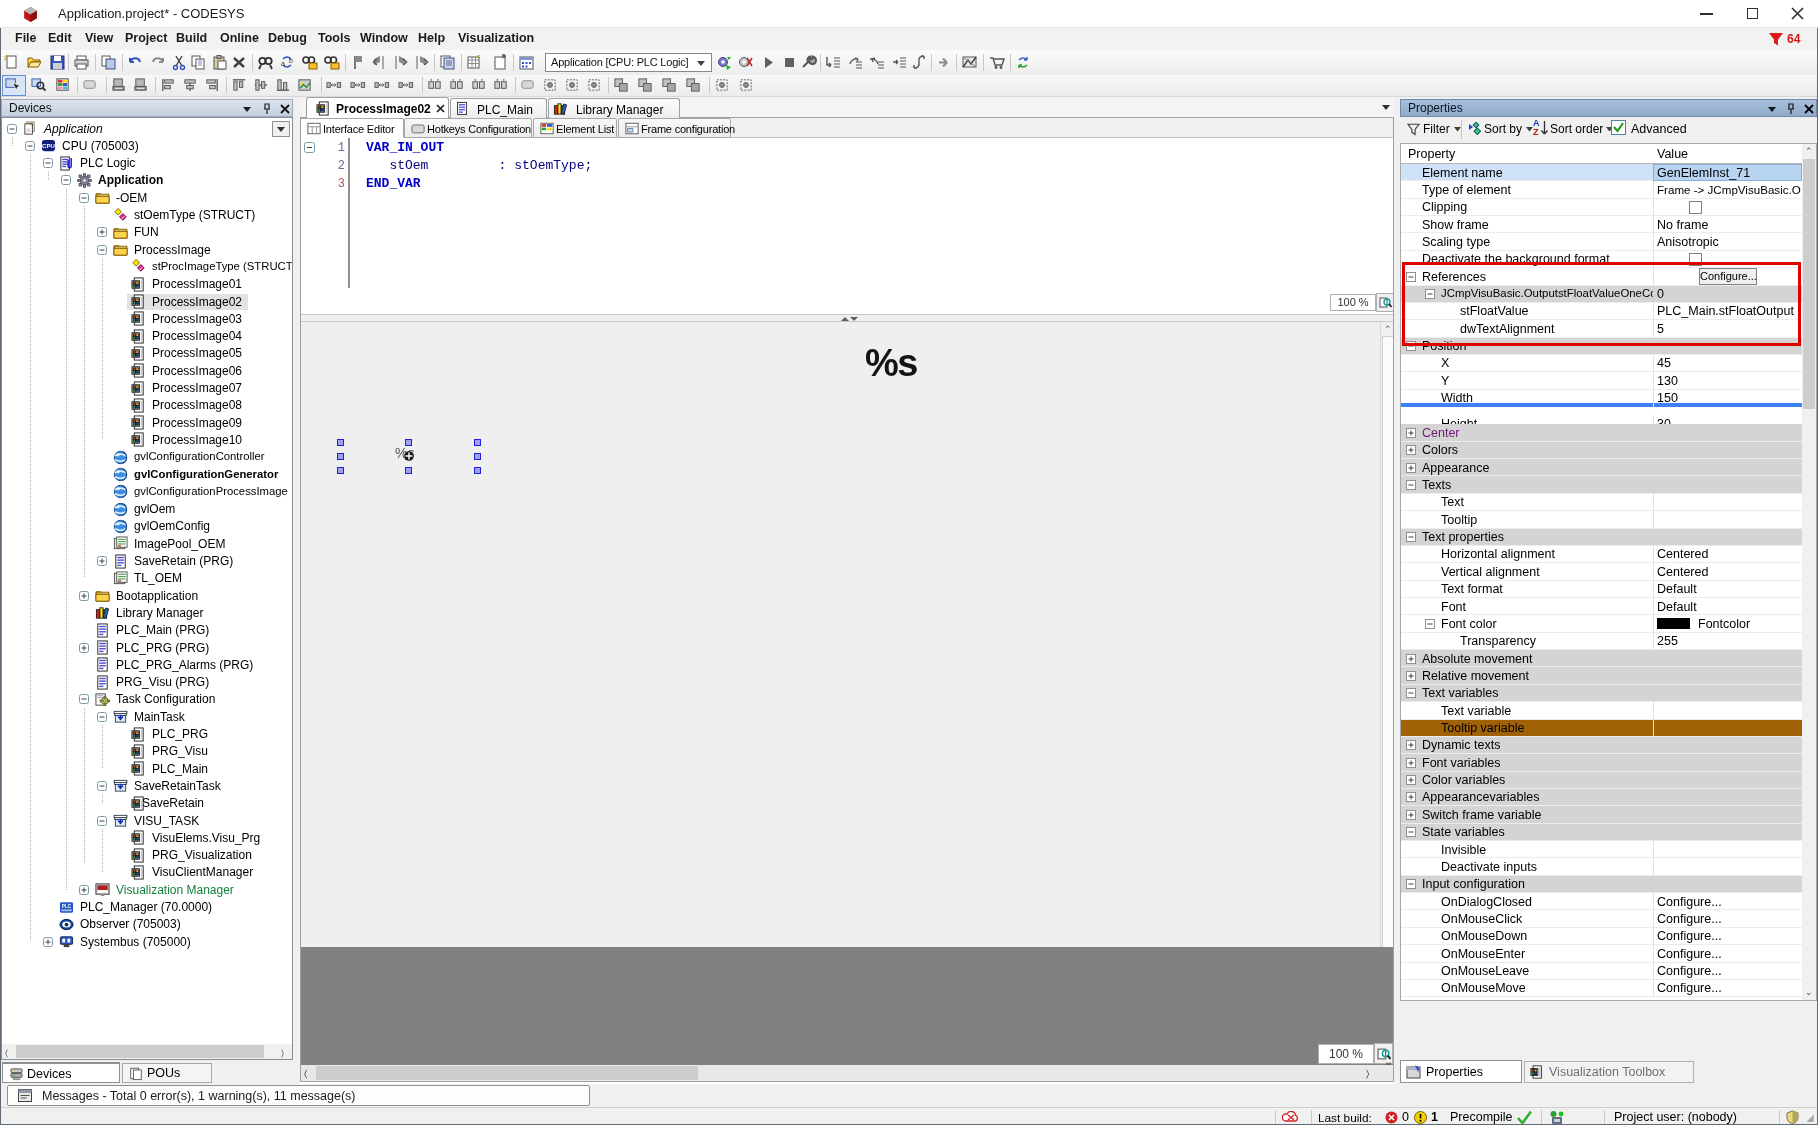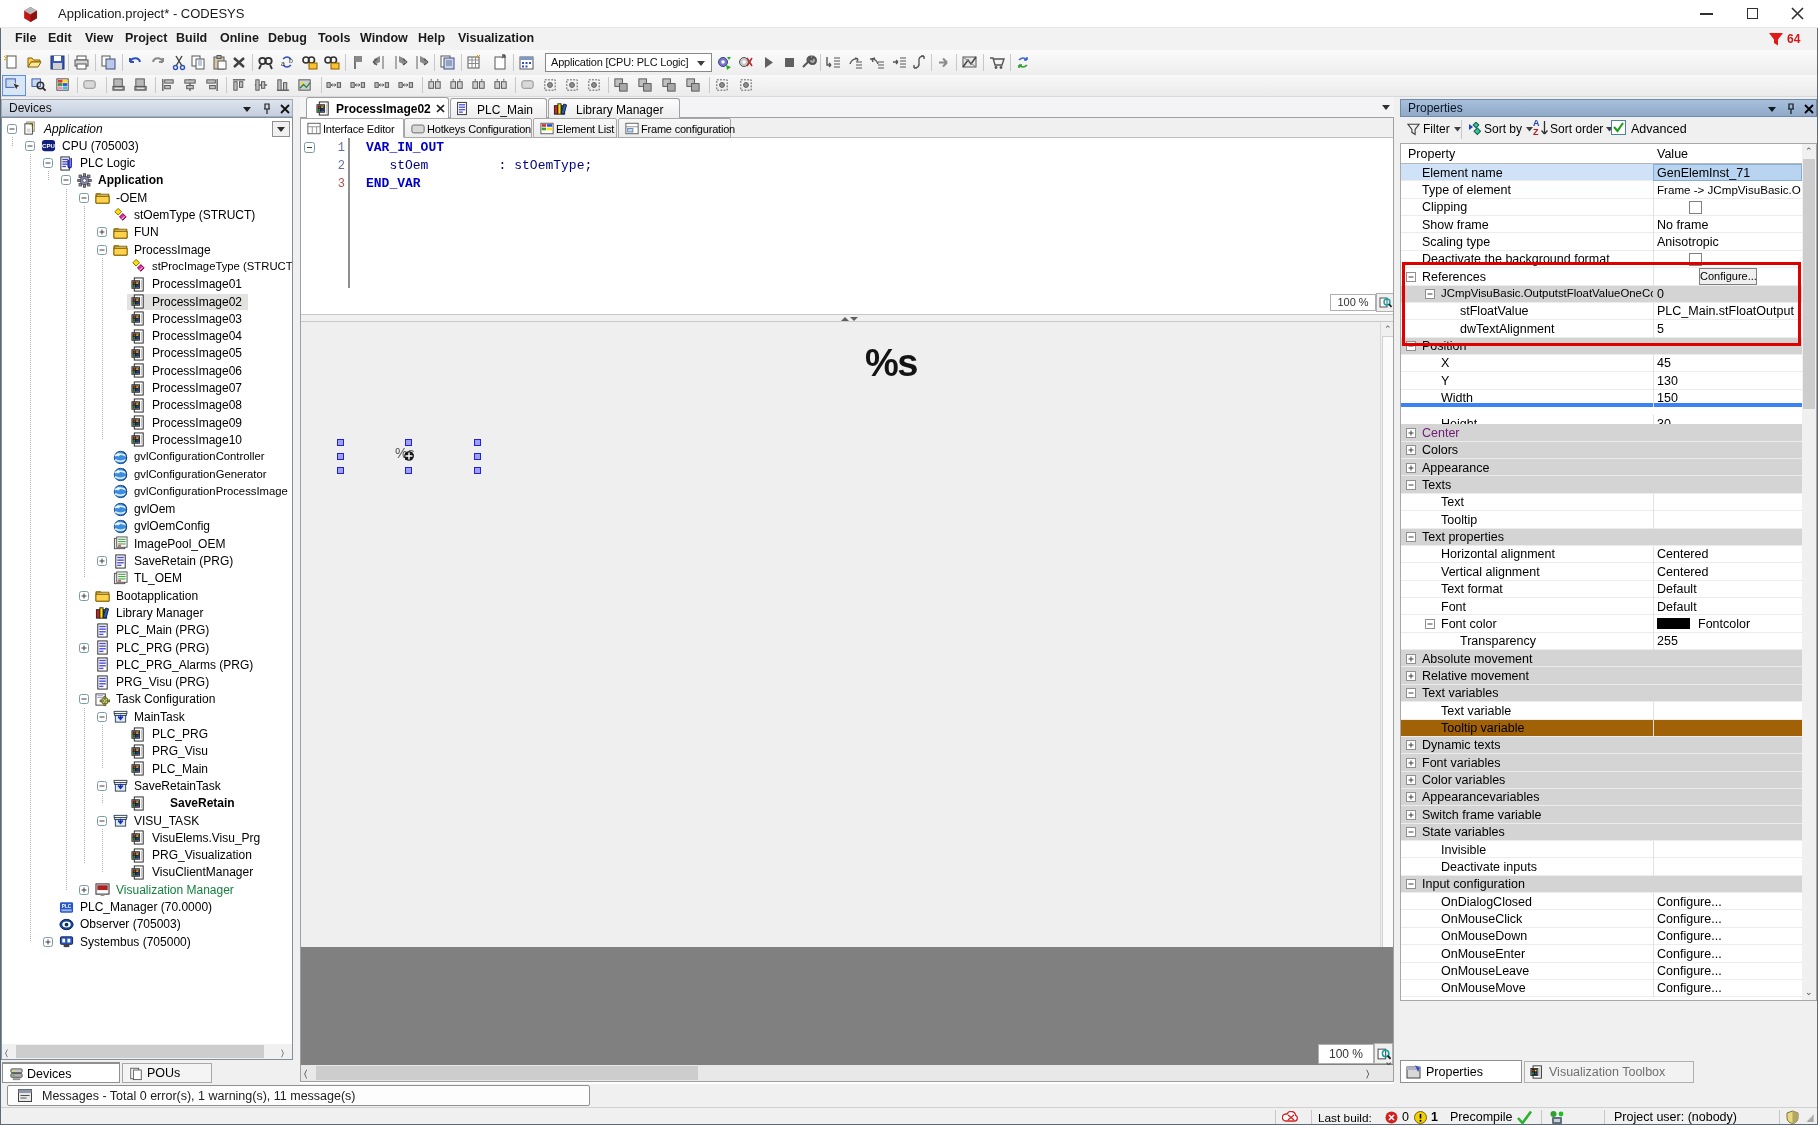--- a/index.html
+++ b/index.html
@@ -635,21 +635,21 @@
         <use href="#s-vis"></use>
       </svg>
 <div class="abs tx" style="left:150px;top:314.90000000000003px;font-size:12px;color:#000;font-weight:normal;font-style:normal">ProcessImage10</div>
 <svg class="abs" style="left:111px;top:331.7px" width="15" height="15">
         <use href="#s-gvl"></use>
       </svg>
 <div class="abs tx" style="left:132px;top:332.2px;font-size:11.3px;color:#000;font-weight:normal;font-style:normal">gvlConfigurationController</div>
 <svg class="abs" style="left:111px;top:349.0px" width="15" height="15">
         <use href="#s-gvl"></use>
       </svg>
-<div class="abs tx" style="left:132px;top:349.5px;font-size:11.3px;color:#000;font-weight:normal;font-style:normal">gvlConfigurationGenerator</div>
+<div class="abs tx" style="left:132px;top:349.5px;font-size:11.3px;color:#000;font-weight:bold;font-style:normal">gvlConfigurationGenerator</div>
 <svg class="abs" style="left:111px;top:366.3px" width="15" height="15">
         <use href="#s-gvl"></use>
       </svg>
 <div class="abs tx" style="left:132px;top:366.8px;font-size:11.3px;color:#000;font-weight:normal;font-style:normal">gvlConfigurationProcessImage</div>
 <svg class="abs" style="left:111px;top:383.6px" width="15" height="15">
         <use href="#s-gvl"></use>
       </svg>
 <div class="abs tx" style="left:132px;top:384.1px;font-size:12px;color:#000;font-weight:normal;font-style:normal">gvlOem</div>
 <svg class="abs" style="left:111px;top:400.90000000000003px" width="15" height="15">
         <use href="#s-gvl"></use>
@@ -735,21 +735,21 @@
         <rect x="0.5" y="0.5" width="9" height="9" rx="2" fill="#fff" stroke="#7a9aa8"></rect>
         <path d="M2.5 5 h5" stroke="#404040"></path>
       </svg>
 <svg class="abs" style="left:111px;top:660.4px" width="15" height="15">
         <use href="#s-task"></use>
       </svg>
 <div class="abs tx" style="left:132px;top:660.9px;font-size:12px;color:#000;font-weight:normal;font-style:normal">SaveRetainTask</div>
 <svg class="abs" style="left:129px;top:677.7px" width="15" height="15">
         <use href="#s-vis"></use>
       </svg>
-<div class="abs tx" style="left:168px;top:678.2px;font-size:12px;color:#000;font-weight:bold;font-style:normal">SaveRetain</div>
+<div class="abs tx" style="left:140px;top:678.2px;font-size:12px;color:#000;font-weight:normal;font-style:normal">SaveRetain</div>
 <svg class="abs" style="left:95px;top:697.5px" width="10" height="10" viewBox="0 0 10 10">
         <rect x="0.5" y="0.5" width="9" height="9" rx="2" fill="#fff" stroke="#7a9aa8"></rect>
         <path d="M2.5 5 h5" stroke="#404040"></path>
       </svg>
 <svg class="abs" style="left:111px;top:695.0px" width="15" height="15">
         <use href="#s-task"></use>
       </svg>
 <div class="abs tx" style="left:132px;top:695.5px;font-size:12px;color:#000;font-weight:normal;font-style:normal">VISU_TASK</div>
 <svg class="abs" style="left:129px;top:712.3000000000001px" width="15" height="15">
         <use href="#s-vis"></use>

